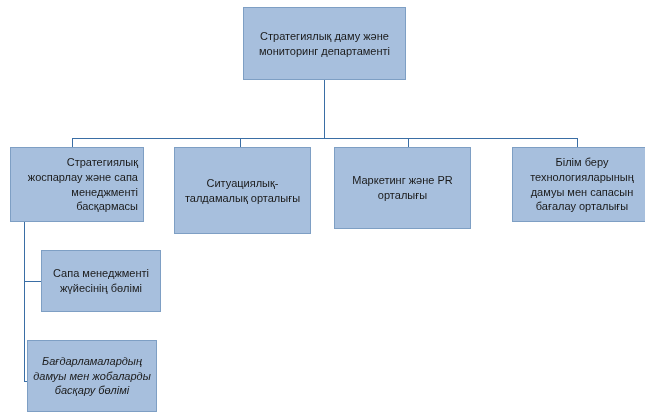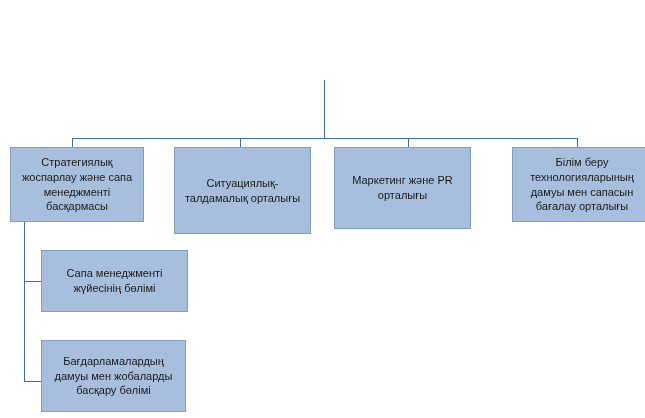--- a/index.html
+++ b/index.html
@@ -49,38 +49,41 @@
   <div class="connector conn-h" style="left:72px; top:138px; width:505px; height:1px;"></div>
   <div class="connector conn-v" style="left:72px; top:138px; width:1px; height:9px;"></div>
   <div class="connector conn-v" style="left:240px; top:138px; width:1px; height:9px;"></div>
   <div class="connector conn-v" style="left:408px; top:138px; width:1px; height:9px;"></div>
   <div class="connector conn-v" style="left:577px; top:138px; width:1px; height:9px;"></div>
 
   <div class="connector conn-v" style="left:24px; top:222px; width:1px; height:160px;"></div>
   <div class="connector conn-h" style="left:24px; top:281px; width:17px; height:1px;"></div>
   <div class="connector conn-h" style="left:24px; top:381px; width:17px; height:1px;"></div>
 
+  <div class="node" style="left:243px; top:7px; width:163px; height:73px;">
+    <span>Стратегиялық даму және  мониторинг департаменті</span>
+  </div>
 
-  <div class="node" style="left:10px; top:147px; width:134px; height:75px;">
+  <div class="node" style="left:10px; top:147px; width:134px; height:75px;text-align:right;">
     <span>Стратегиялық жоспарлау және сапа менеджменті басқармасы</span>
   </div>
 
   <div class="node" style="left:174px; top:147px; width:137px; height:87px;">
     <span>Ситуациялық-талдамалық орталығы</span>
   </div>
 
   <div class="node" style="left:334px; top:147px; width:137px; height:82px;">
     <span>Маркетинг және PR орталығы</span>
   </div>
 
   <div class="node" style="left:496px; top:147px; width:140px; height:75px;margin-left:16px;">
     <span>Білім беру технологияларының дамуы мен сапасын бағалау орталығы</span>
   </div>
 
-  <div class="node" style="left:41px; top:250px; width:147px; height:62px;">
+  <div class="node" style="left:41px; top:250px; width:120px; height:62px;">
     <span>Сапа менеджменті жүйесінің бөлімі</span>
   </div>
 
-  <div class="node" style="left:41px; top:340px; width:145px; height:72px;">
+  <div class="node" style="left:27px; top:340px; width:130px; height:72px;font-style:italic;">
     <span>Бағдарламалардың дамуы мен жобаларды басқару бөлімі</span>
   </div>
 
 </div>
 
 </body></html>

